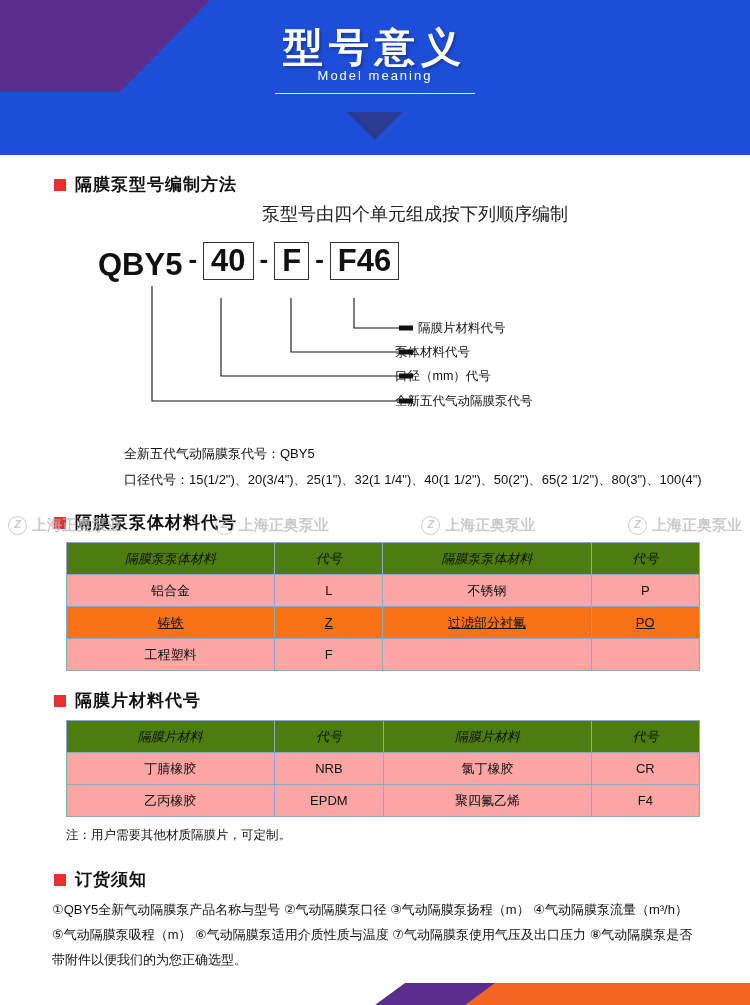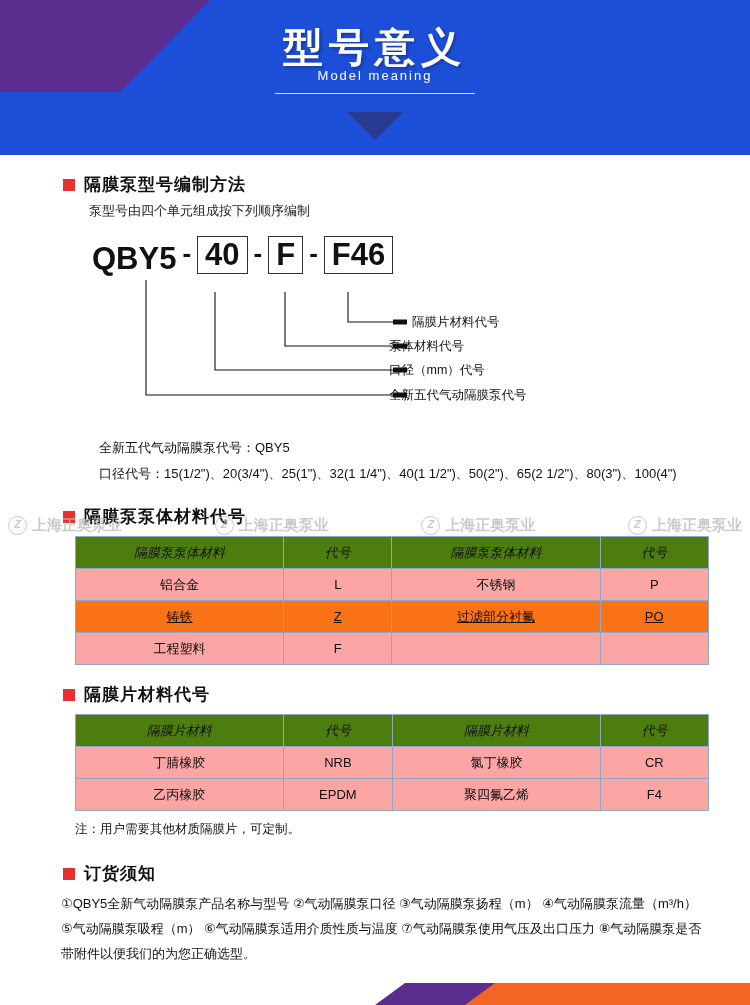--- a/index.html
+++ b/index.html
@@ -45,52 +45,52 @@
     background:rgba(255,255,255,.85);
   }
   .hdr-arrow{
     position:absolute;top:112px;left:347px;
     width:0;height:0;
     border-style:solid;
     border-width:28px 28px 0 28px;
     border-color:#2a3a92 transparent transparent transparent;
   }
   
-  .content{position:relative;padding:0 0 0 17px;}
+  .content{position:relative;padding:0 0 0 8px;}
   .sec-title{
     display:flex;align-items:center;
     margin:18px 0 6px 46px;
   }
   .sec-bullet{
     width:12px;height:12px;background:#e8312f;margin-right:9px;flex:none;
   }
   .sec-title-text{font-size:17px;font-weight:bold;color:#111;letter-spacing:1px;}
-  .sub-note{margin-left:72px;font-size:13px;color:#222;}
-  
-  .diagram{position:relative;height:215px;margin-left:0;}
+  .sub-note{margin-left:72px;font-size:18px;color:#222;text-align:center;}
+  
+  .diagram{position:relative;height:215px;margin-left:15px;}
   .code-row{
     position:absolute;left:75px;top:16px;
     display:flex;align-items:flex-end;
     font-size:31px;font-weight:bold;color:#111;
   }
   .code-row .txt{line-height:1;}
   .code-row .dash{margin:0 6px 5px 6px;font-size:26px;}
   .boxed{
     border:1px solid #333;
     padding:2px 7px 3px 7px;
     line-height:1;
     position:relative;
   }
   .lines{position:absolute;left:0;top:0;width:750px;height:215px;}
   .legend{
     position:absolute;
     font-size:12.5px;color:#111;
     white-space:nowrap;
   }
-  .codes-note{margin-left:82px;font-size:13px;color:#111;line-height:26px;}
+  .codes-note{margin-left:116px;font-size:13px;color:#111;line-height:26px;}
   
   table.tbl{
     border-collapse:collapse;
     margin:8px 0 0 58px;
     width:634px;
     font-size:13px;
   }
   table.tbl td{
     border:1px solid #8fa8c8;
     height:31px;

